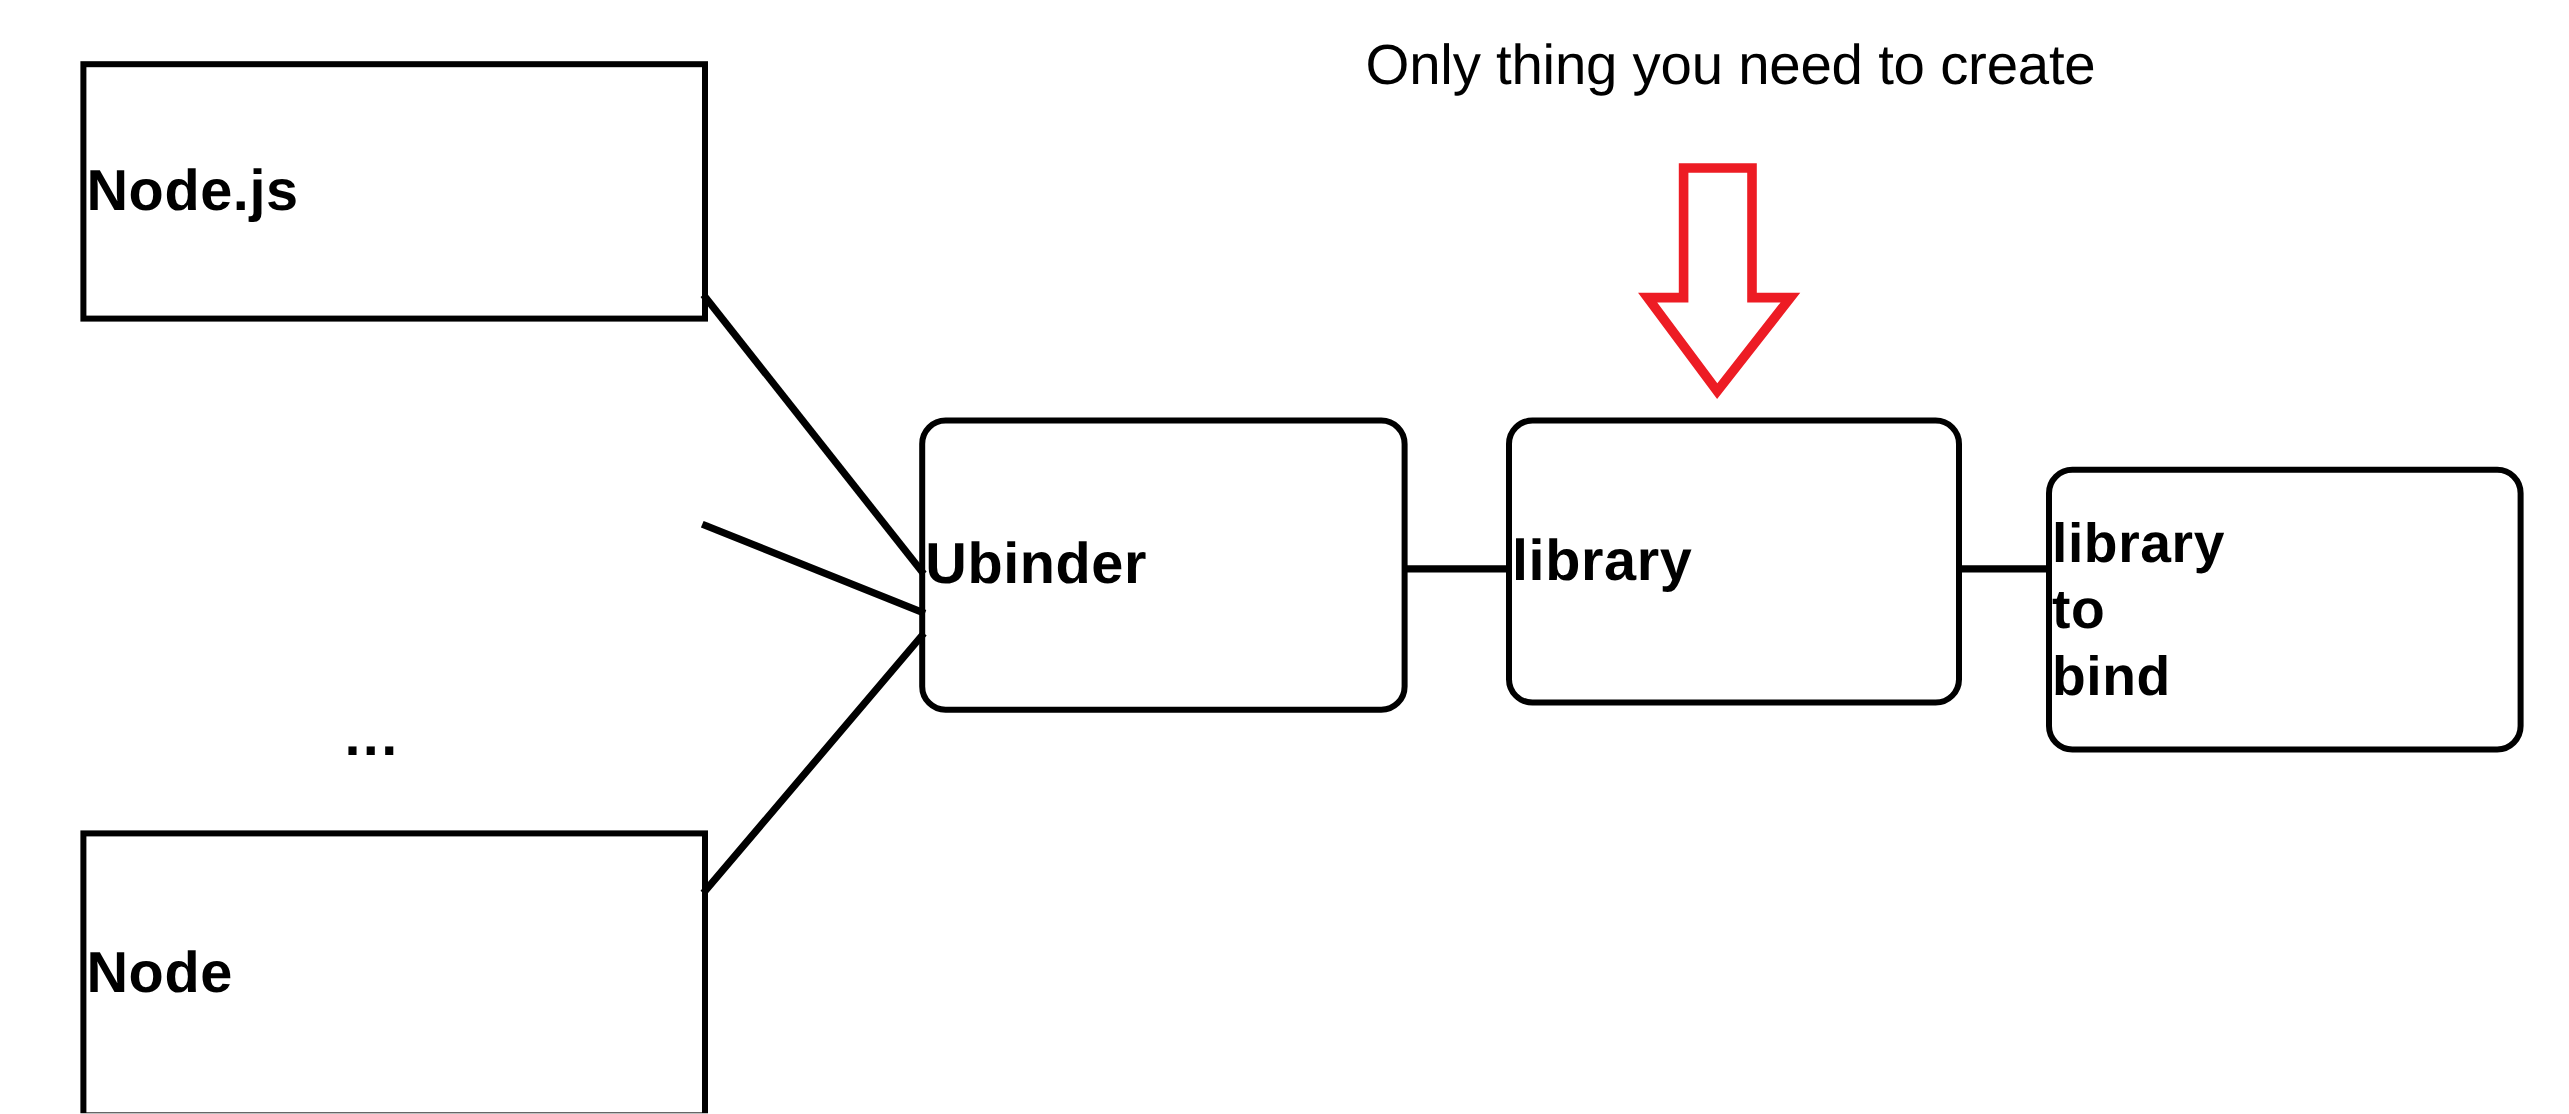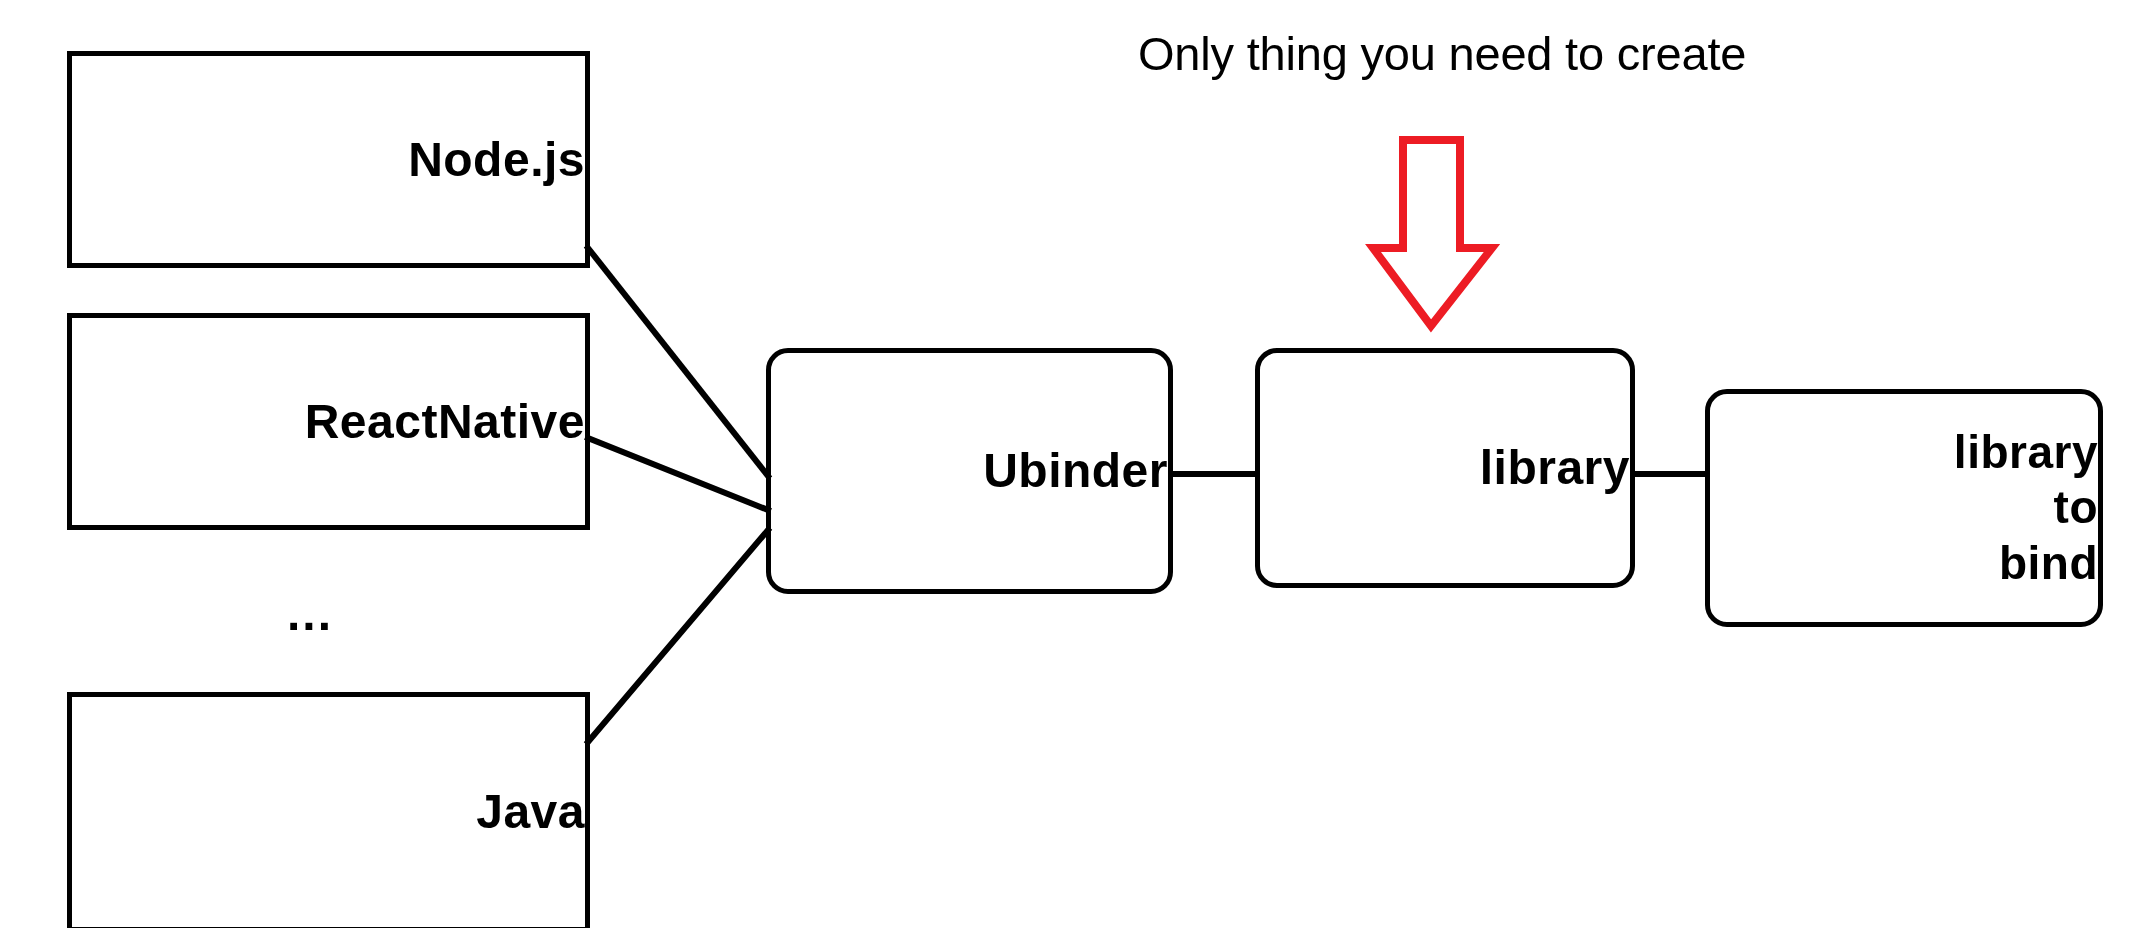--- a/index.html
+++ b/index.html
@@ -20,21 +20,21 @@
     left: 0;
     top: 0;
     width: 2141px;
     height: 928px;
   }
   .node {
     position: absolute;
     display: flex;
     align-items: center;
     justify-content: center;
-    text-align: right;
+    text-align: left;
     box-sizing: border-box;
     background: transparent;
     color: #000000;
     font-weight: bold;
     line-height: 1.12;
     z-index: 3;
   }
   .node-label {
     display: block;
     width: 100%;
@@ -113,28 +113,25 @@
   <svg class="svg-layer" viewBox="0 0 2141 928" xmlns="http://www.w3.org/2000/svg">
     <polygon points="1403,140 1460,140 1460,248 1492,248 1431,326 1373,248 1403,248" fill="none" stroke="#ED1C24" stroke-width="8" stroke-linejoin="miter" stroke-miterlimit="6"></polygon>
   </svg>
 
   <div id="callout-title">Only thing you need to create</div>
 
   <div class="node src-box" id="box-nodejs">
     <span class="node-label">Node.js</span>
   </div>
 
-  <div class="node src-box" id="box-reactnative">
-    <span class="node-label">ReactNative</span>
-  </div>
 
   <div id="ellipsis">...</div>
 
   <div class="node src-box" id="box-java">
-    <span class="node-label">Java</span>
+    <span class="node-label">Node</span>
   </div>
 
   <div class="node pipe-box" id="box-ubinder">
     <span class="node-label">Ubinder</span>
   </div>
 
   <div class="node pipe-box" id="box-wrapper">
     <span class="node-label">library</span>
   </div>
 

